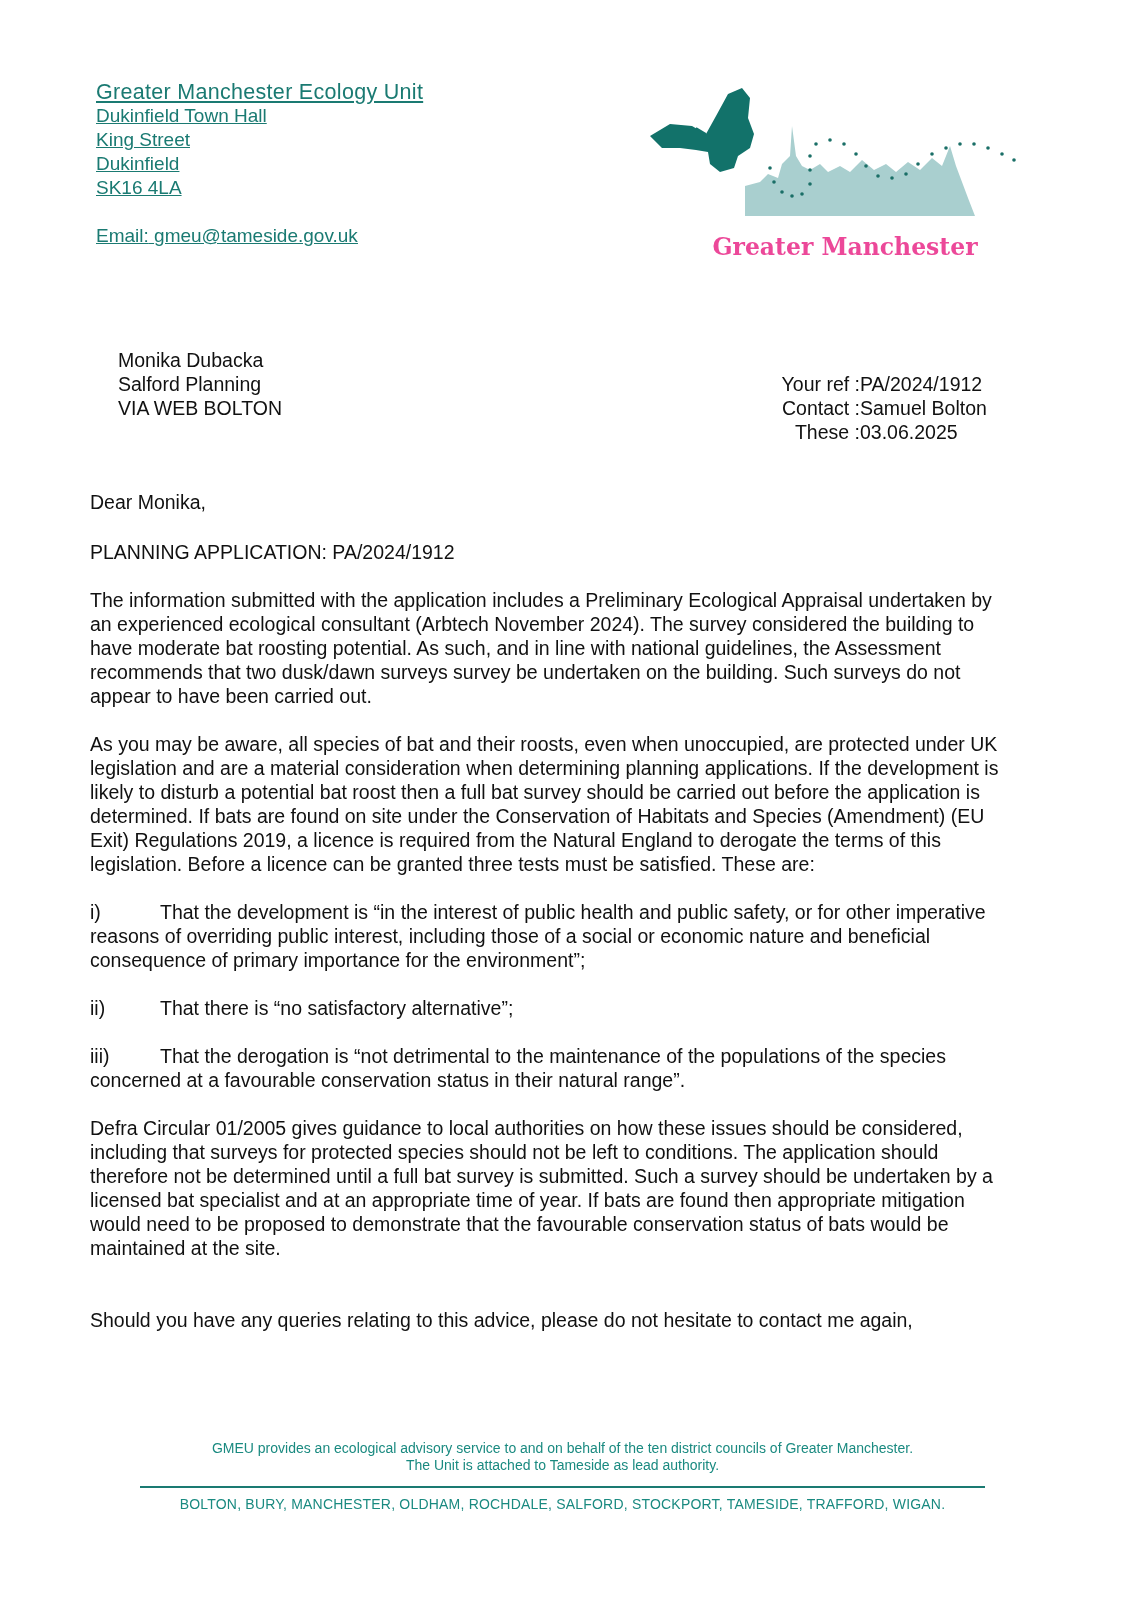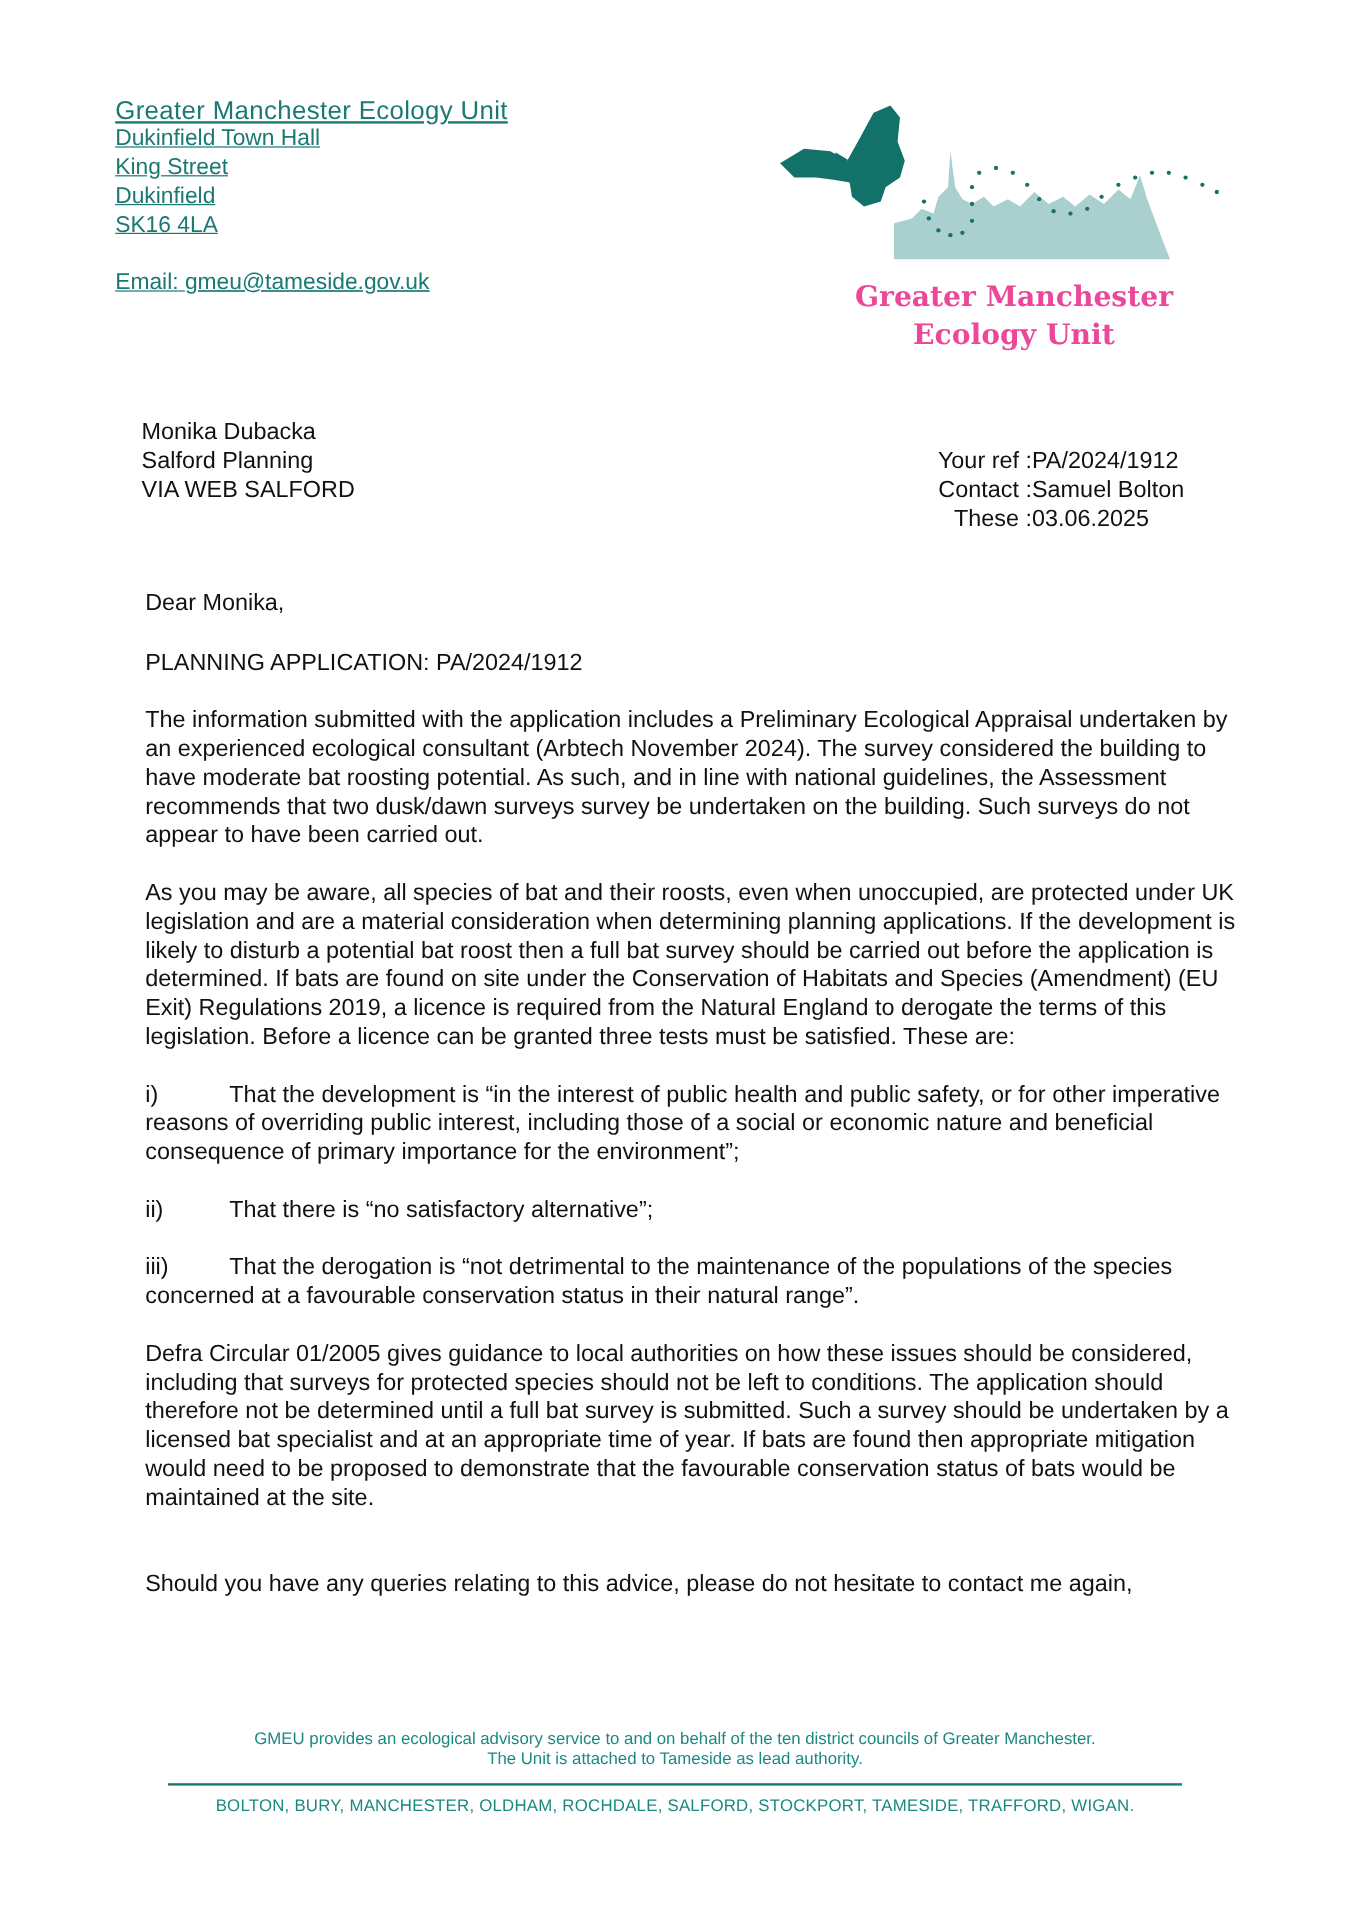--- a/index.html
+++ b/index.html
@@ -12,21 +12,21 @@
   .sender .org { font-size: 21.5px; letter-spacing: 0.3px; }
   .sender .gap { height: 24px; }
   .sender a { color: #1a7a72; text-decoration: underline; }
   .logo { left: 650px; top: 86px; width: 380px; height: 215px; }
   .logo-text { position: absolute; left: 0; width: 390px; text-align: center;
     font-family: "DejaVu Serif", serif; font-weight: bold; color: #ec4899; font-size: 23.5px; line-height: 32px; top: 145px; }
   .recipient { left: 118px; top: 348px; font-size: 19.5px; line-height: 24px; }
   .refs { left: 752px; top: 372px; font-size: 19.5px; line-height: 24px; }
   .refs .row { display: flex; }
   .refs .k { width: 108px; text-align: right; }
-  .body { left: 121px; top: 490px; width: 920px; font-size: 19.5px; line-height: 24px; }
+  .body { left: 90px; top: 490px; width: 920px; font-size: 19.5px; line-height: 24px; }
   .body p { margin: 0; }
   .sal { margin-bottom: 26px !important; }
   .subject { margin-bottom: 24px !important; }
   .para { margin-bottom: 24px !important; }
   .item { margin-bottom: 24px !important; }
   .item .num { display: inline-block; width: 70px; }
   .closing { margin-top: 48px !important; }
   .footer { left: 140px; width: 845px; text-align: center; color: #1a8a80; font-size: 14px; line-height: 17px; }
   .footer-note { top: 1440px; }
   .footer-rule { left: 140px; top: 1486px; width: 845px; height: 2px; background: #1a7a72; }
@@ -76,28 +76,27 @@
         <circle cx="296" cy="62" r="1.8"></circle>
         <circle cx="310" cy="58" r="1.8"></circle>
         <circle cx="324" cy="58" r="1.8"></circle>
         <circle cx="338" cy="62" r="1.8"></circle>
         <circle cx="352" cy="68" r="1.8"></circle>
         <circle cx="364" cy="74" r="1.8"></circle>
     </g>
   </svg>
   <div class="logo-text">
     <div>Greater Manchester</div>
-    <div>Ecology Unit</div>
   </div>
 </div>
 
 <div class="abs recipient">
   <div>Monika Dubacka</div>
   <div>Salford Planning</div>
-  <div>VIA WEB SALFORD</div>
+  <div>VIA WEB BOLTON</div>
 </div>
 
 <div class="abs refs">
   <div class="row">
       <span class="k">Your ref :</span>
       <span>PA/2024/1912</span>
     </div>
   <div class="row">
       <span class="k">Contact :</span>
       <span>Samuel Bolton</span>

